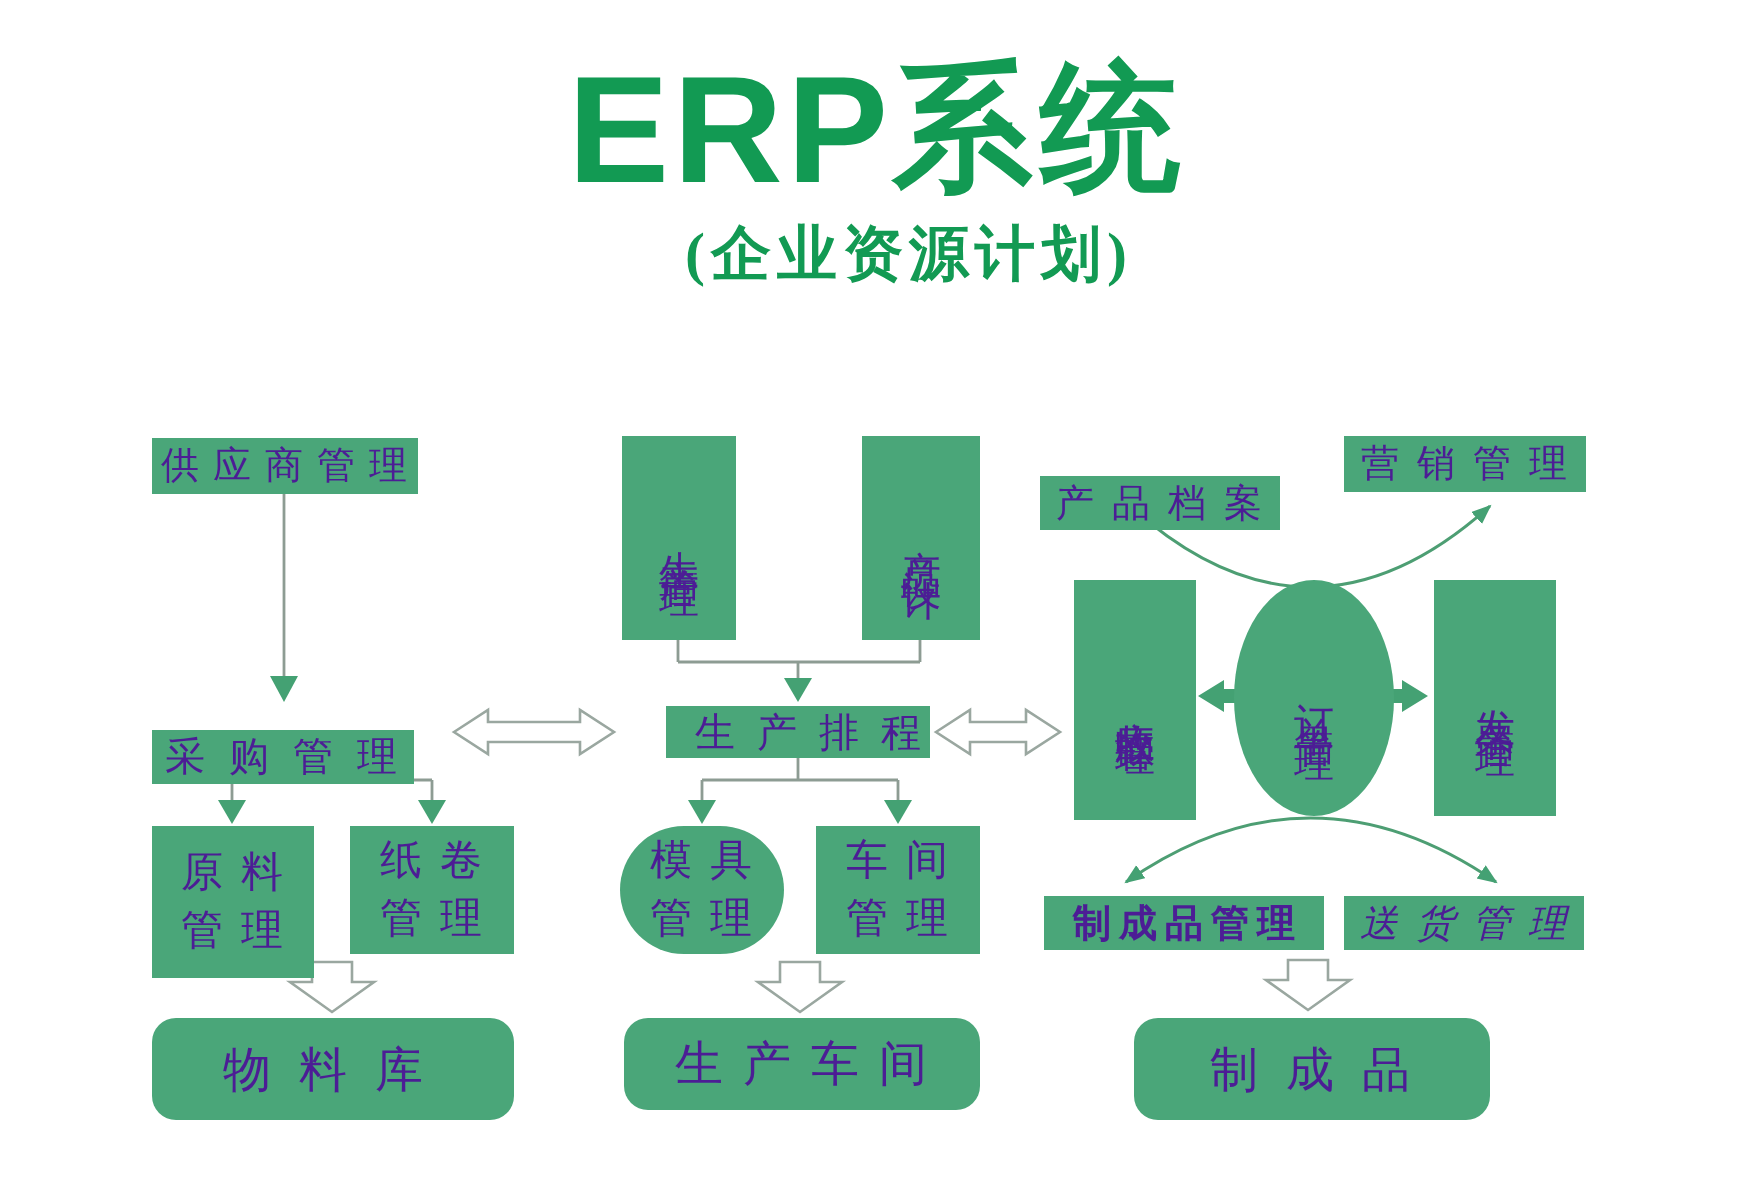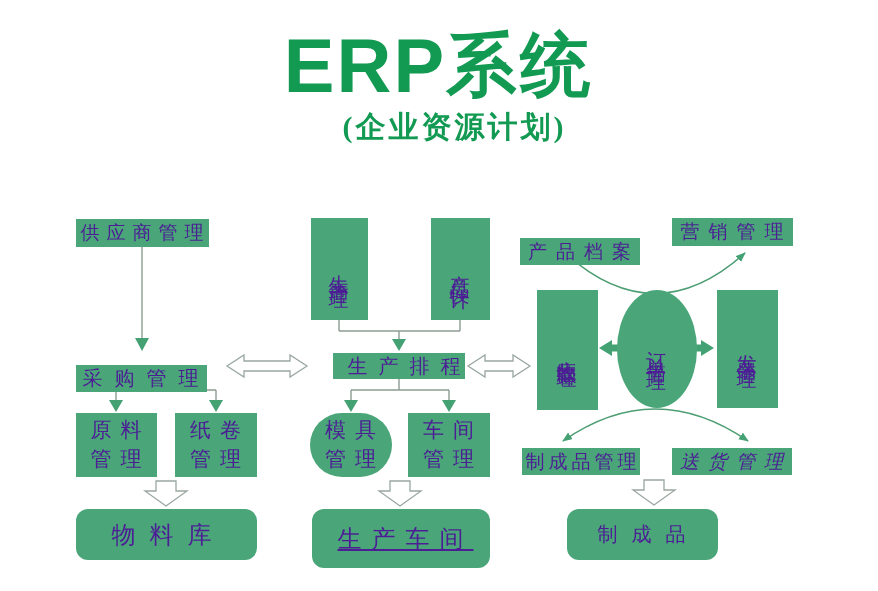--- a/index.html
+++ b/index.html
@@ -79,21 +79,21 @@
     <path d="M714,348 L701,340 L701,344.5 L695,344.5 L695,351.5 L701,351.5 L701,356 Z" fill="#44a173"></path>
 
     <path d="M565,253 Q655,334 745,253" fill="none" stroke="#4d9e73" stroke-width="1.5" marker-start="url(#curveHeadRev)" marker-end="url(#curveHead)"></path>
     <path d="M563,441 Q655,377 748,441" fill="none" stroke="#4d9e73" stroke-width="1.5" marker-start="url(#curveHeadRev)" marker-end="url(#curveHead)"></path>
   </svg>
 
   <div class="node h" style="left:76px;top:219px;width:133px;height:28px;font-size:19px;letter-spacing:7px;padding-left:6px;">供应商管理</div>
 
   <div class="node h" style="left:76px;top:352px;width:131px;height:27px;font-size:20px;letter-spacing:12px;padding-left:10px;margin-top:13px;">采购管理</div>
 
-  <div class="node two" style="left:76px;top:413px;width:81px;height:64px;font-size:21px;letter-spacing:9px;padding-left:8px;">原料
+  <div class="node two" style="left:76px;top:413px;width:81px;height:76px;font-size:21px;letter-spacing:9px;padding-left:8px;">原料
 管理</div>
 
   <div class="node two" style="left:175px;top:413px;width:82px;height:64px;font-size:21px;letter-spacing:9px;padding-left:8px;">纸卷
 管理</div>
 
   <div class="node h round" style="left:76px;top:509px;width:181px;height:51px;font-size:24px;letter-spacing:14px;padding-left:4px;">物料库</div>
 
   <div class="node v" style="left:311px;top:218px;width:57px;height:102px;font-size:20px;">
       <span style="letter-spacing:5px;">生产管理</span>
     </div>
@@ -103,37 +103,37 @@
     </div>
 
   <div class="node h" style="left:333px;top:353px;width:132px;height:26px;font-size:20px;letter-spacing:11px;padding-left:21px;">生产排程</div>
 
   <div class="node two" style="left:310px;top:413px;width:82px;height:64px;font-size:21px;letter-spacing:9px;padding-left:8px;border-radius:32px;">模具
 管理</div>
 
   <div class="node two" style="left:408px;top:413px;width:82px;height:64px;font-size:21px;letter-spacing:9px;padding-left:8px;">车间
 管理</div>
 
-  <div class="node h round" style="left:312px;top:509px;width:178px;height:59px;font-size:24px;letter-spacing:10px;padding-left:9px;text-decoration:underline;">生产车间</div>
+  <div class="node h round" style="left:312px;top:509px;width:178px;height:46px;font-size:24px;letter-spacing:10px;padding-left:9px;">生产车间</div>
 
   <div class="node h" style="left:520px;top:219px;width:120px;height:27px;font-size:19px;letter-spacing:9px;padding-left:8px;margin-top:19px;">产品档案</div>
 
   <div class="node h" style="left:672px;top:218px;width:121px;height:28px;font-size:19px;letter-spacing:9px;padding-left:8px;">营销管理</div>
 
   <div class="node v" style="left:537px;top:290px;width:61px;height:120px;font-size:20px;">
       <span style="letter-spacing:2px;">应收款管理</span>
     </div>
 
   <div class="node v ellipse" style="left:617px;top:290px;width:80px;height:118px;font-size:20px;">
       <span style="letter-spacing:7px;">订单管理</span>
     </div>
 
   <div class="node v" style="left:717px;top:290px;width:61px;height:118px;font-size:20px;">
       <span style="letter-spacing:5px;">发票管理</span>
     </div>
 
-  <div class="node h" style="left:522px;top:448px;width:118px;height:27px;font-size:19px;letter-spacing:4px;padding-left:4px;">制成品管理</div>
+  <div class="node h" style="left:522px;top:448px;width:140px;height:27px;font-size:19px;letter-spacing:4px;padding-left:4px;font-weight:bold;">制成品管理</div>
 
   <div class="node h" style="left:672px;top:448px;width:120px;height:27px;font-size:19px;letter-spacing:9px;padding-left:8px;font-style:italic;">送货管理</div>
 
-  <div class="node h round" style="left:567px;top:509px;width:151px;height:51px;font-size:20px;letter-spacing:14px;padding-left:12px;">制成品</div>
+  <div class="node h round" style="left:567px;top:509px;width:178px;height:51px;font-size:24px;letter-spacing:14px;padding-left:12px;">制成品</div>
 
 </div>
 
 </body></html>

